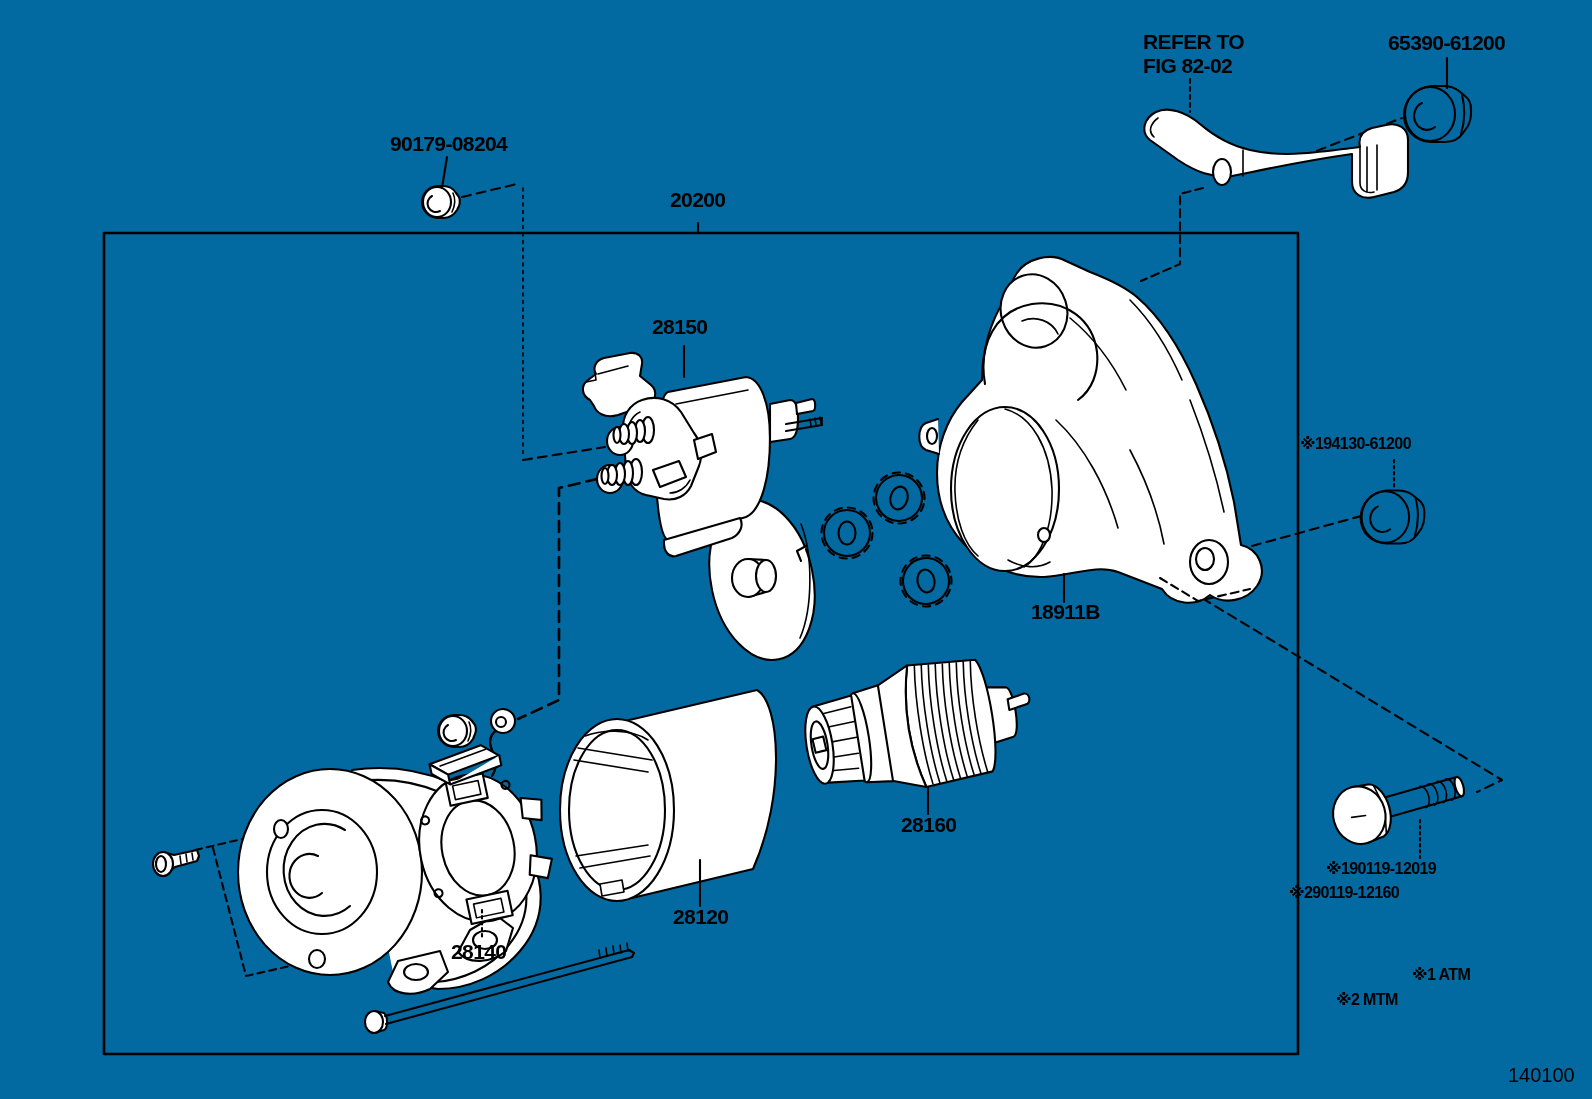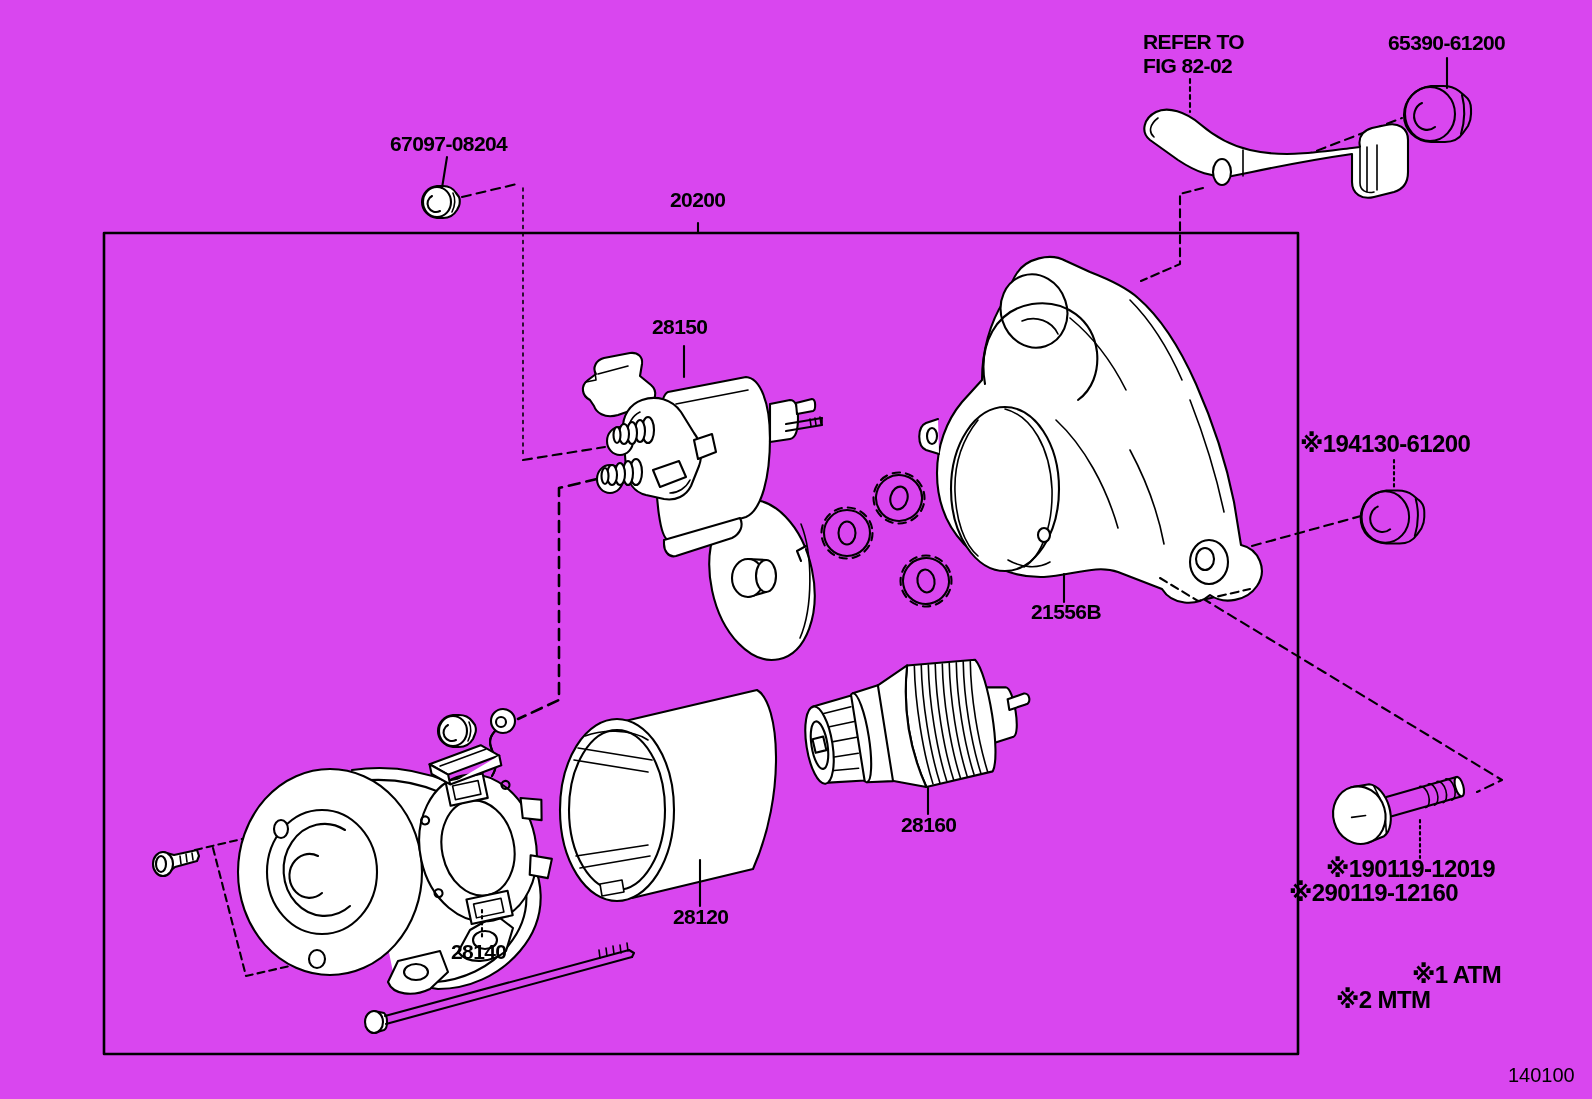--- a/index.html
+++ b/index.html
@@ -1,25 +1,25 @@
 <!DOCTYPE html>
 <html><head>
 <meta charset="utf-8">
 <style>
   html,body{margin:0;padding:0;background:#ffffff;}
-  #stage{position:relative;width:1592px;height:1099px;background:#d946ef;overflow:hidden;
+  #stage{position:relative;width:1592px;height:1099px;background:#0369a1;overflow:hidden;
          font-family:"Liberation Sans","DejaVu Sans",sans-serif;}
   #art{position:absolute;left:0;top:0;}
   #art path,#art ellipse,#art circle,#art rect,#art line,#art polyline{
       stroke:#000;stroke-width:2.1;fill:none;stroke-linecap:round;stroke-linejoin:round;}
   #art .w{fill:#ffffff;}
   #art .thin{stroke-width:1.6;}
   .lbl{position:absolute;color:#000;font-weight:bold;font-size:21px;letter-spacing:-0.6px;
        white-space:nowrap;line-height:24px;}
-  .lbl.small{font-size:24px;text-align:center;}
+  .lbl.small{font-size:16px;text-align:center;}
   .lbl.plain{font-weight:normal;font-size:20px;letter-spacing:0;}
 </style>
 </head>
 <body>
 
 <div id="stage">
 
 <svg id="art" width="1592" height="1099" viewBox="0 0 1592 1099">
 
   <rect x="104" y="233" width="1194" height="821" style="stroke-width:2.6"></rect>
@@ -238,29 +238,29 @@
     <path d="M 1394,460 L 1394,490" stroke-dasharray="2.5 3.5"></path>
     <path d="M 1420,820 L 1420,858" stroke-dasharray="2.5 3.5"></path>
   </g>
 </svg>
 
   <div class="lbl" style="left:1143px;top:30px"><span>REFER TO</span><br>
        <span>FIG 82-02</span></div>
 
   <div class="lbl" style="left:1388px;top:31px">65390-61200</div>
 
-  <div class="lbl" style="left:390px;top:132px">67097-08204</div>
+  <div class="lbl" style="left:390px;top:132px">90179-08204</div>
 
   <div class="lbl" style="left:670px;top:188px">20200</div>
 
   <div class="lbl" style="left:652px;top:315px">28150</div>
 
   <div class="lbl small" style="left:1300px;top:432px">※194130-61200</div>
 
-  <div class="lbl" style="left:1031px;top:600px">21556B</div>
+  <div class="lbl" style="left:1031px;top:600px">18911B</div>
 
   <div class="lbl" style="left:901px;top:813px">28160</div>
 
   <div class="lbl" style="left:673px;top:905px">28120</div>
 
   <div class="lbl" style="left:451px;top:940px">28140</div>
 
   <div class="lbl small" style="left:1326px;top:857px">※190119-12019</div>
 
   <div class="lbl small" style="left:1289px;top:881px">※290119-12160</div>

